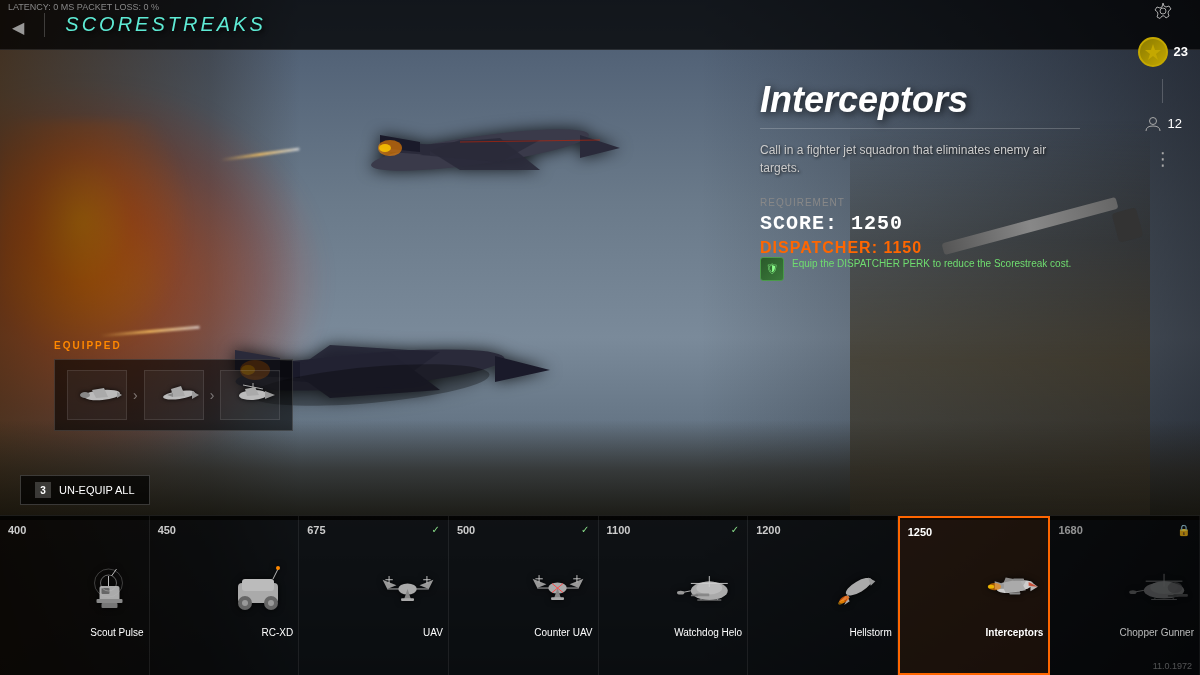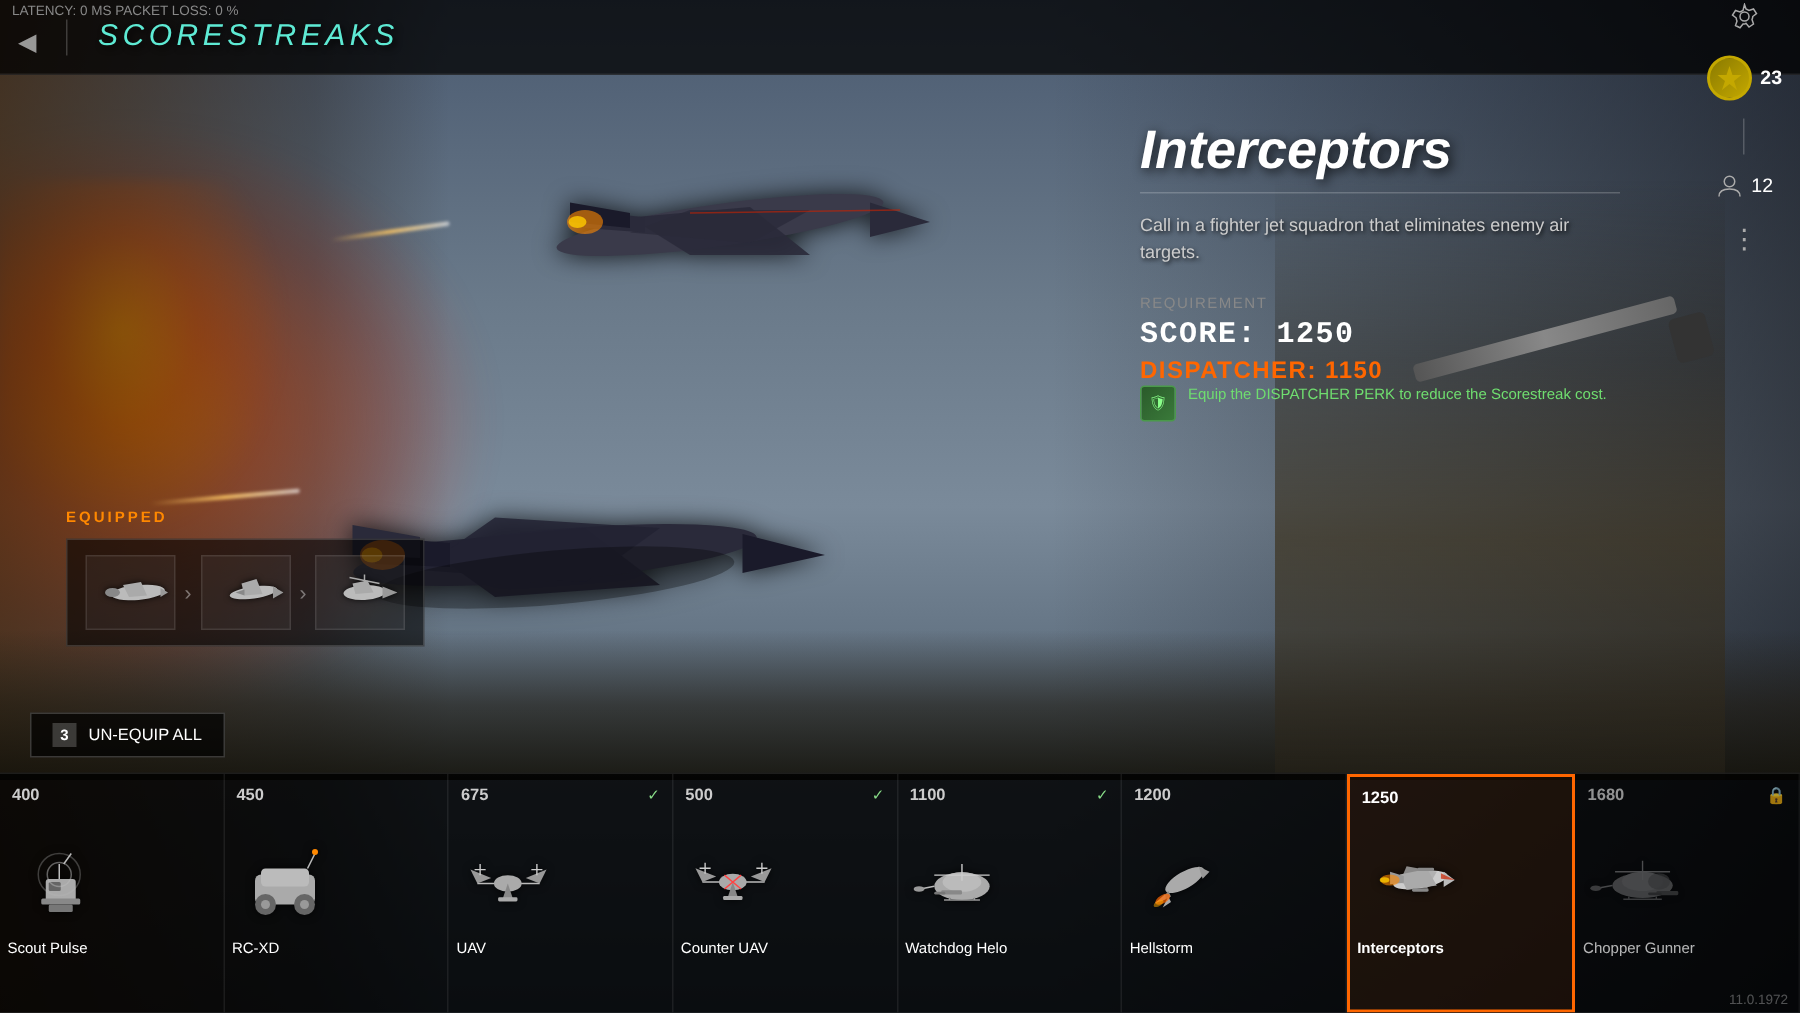--- a/index.html
+++ b/index.html
@@ -193,21 +193,21 @@
       align-items: center;
       gap: 6px;
       color: #fff;
       font-size: 13px;
     }
 
     
     .equipped-section {
       position: absolute;
       top: 340px;
-      left: 20px;
+      left: 30px;
       z-index: 10;
       padding-left: 24px;
     }
 
     .equipped-label {
       color: #ff8800;
       font-size: 10px;
       font-weight: bold;
       letter-spacing: 2px;
       text-transform: uppercase;
@@ -252,21 +252,21 @@
       z-index: 10;
       display: flex;
       align-items: stretch;
       padding: 0;
     }
 
     .scorestreak-item {
       flex: 1;
       display: flex;
       flex-direction: column;
-      align-items: flex-start;
+      align-items: flex-end;
       justify-content: center;
       padding: 10px 5px;
       border-right: 1px solid rgba(255,255,255,0.08);
       cursor: pointer;
       position: relative;
       transition: background 0.2s;
     }
 
     .scorestreak-item.selected {
       border: 2px solid #ff6600;

